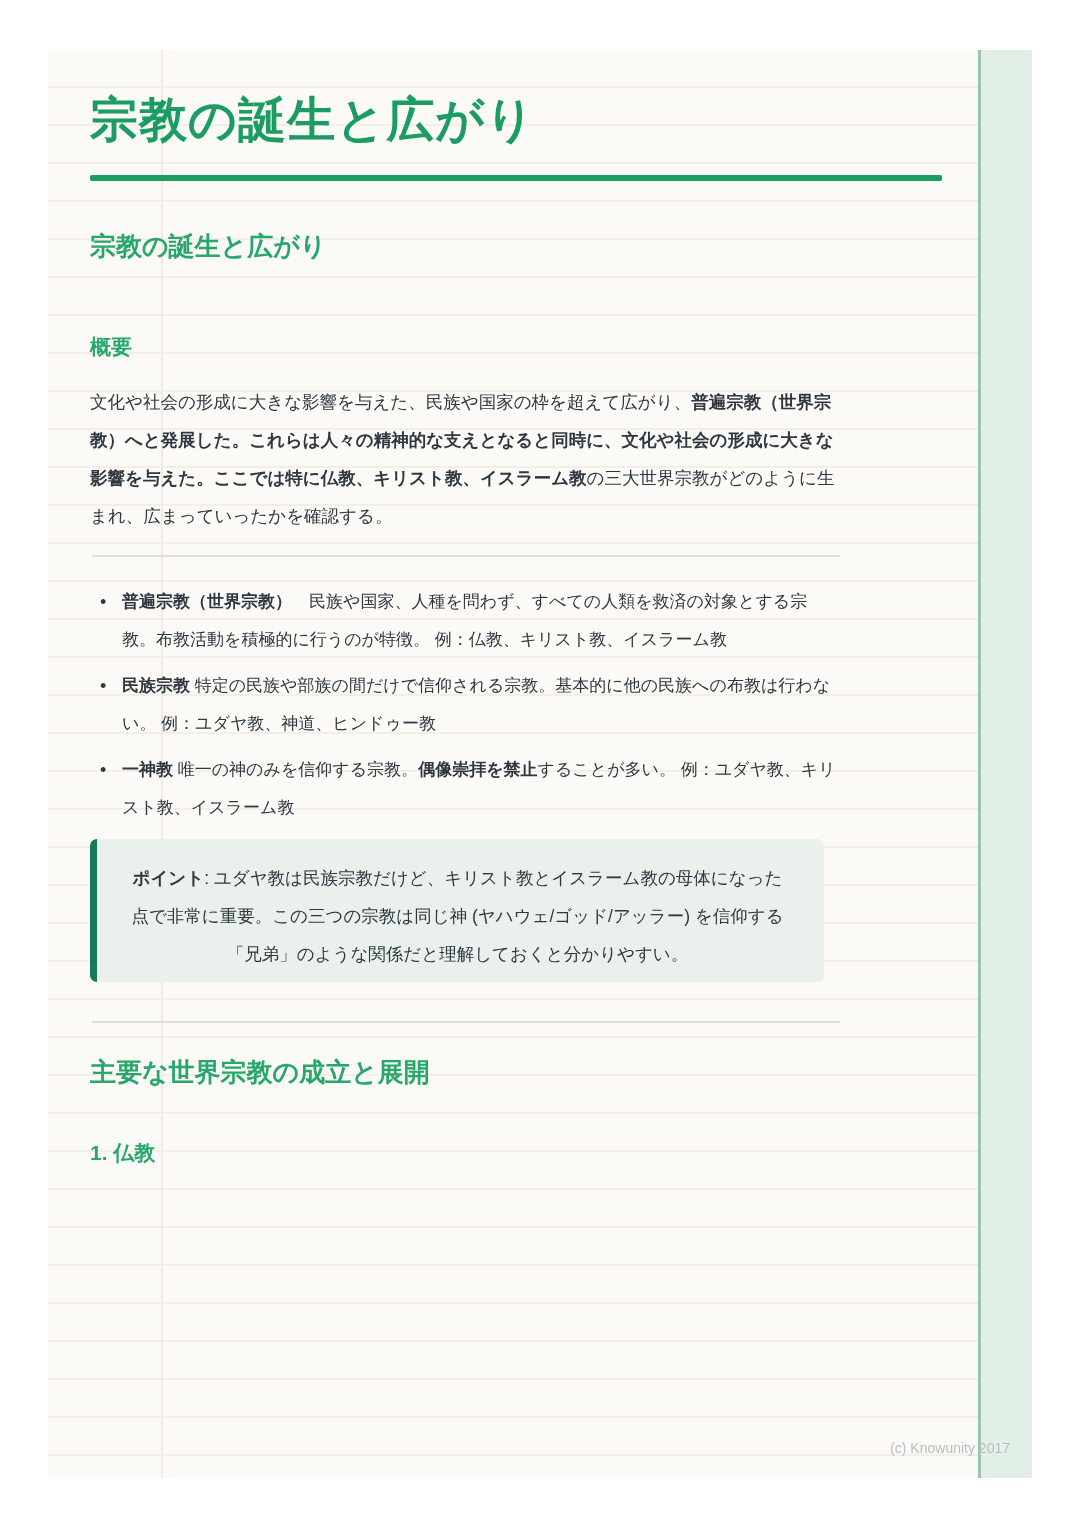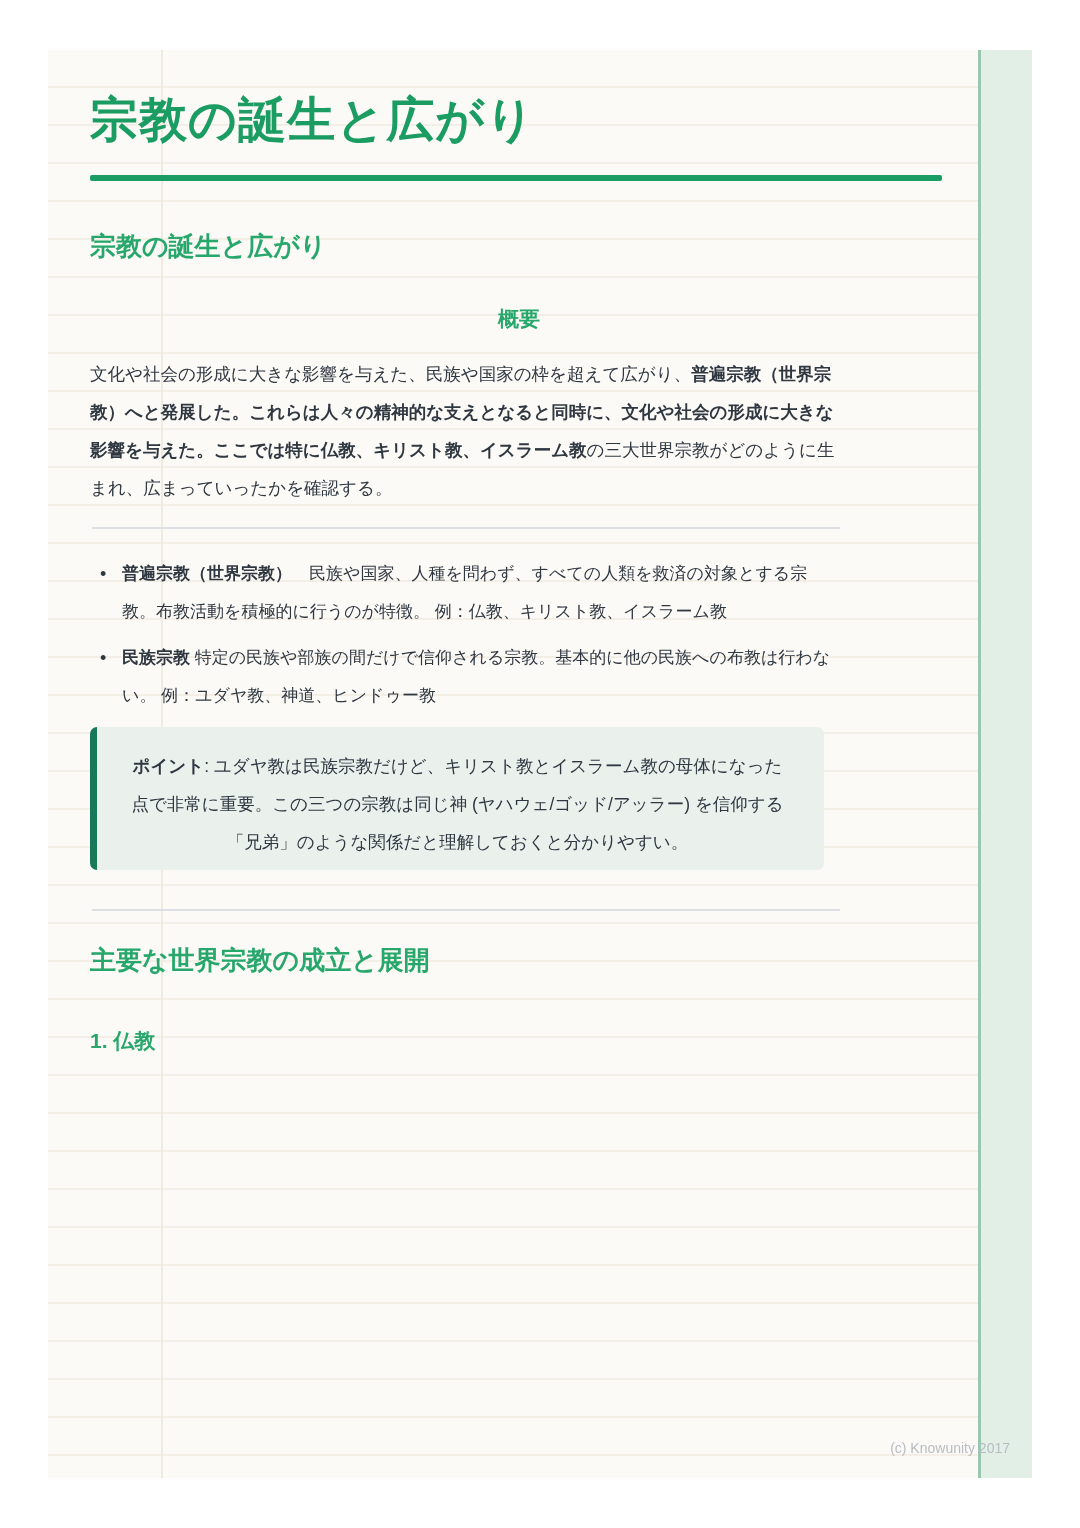--- a/index.html
+++ b/index.html
@@ -51,21 +51,21 @@
     font-weight: 700;
     color: #27a76c;
   }
   h3 {
     font-size: 21px;
     line-height: 1.2;
     font-weight: 700;
     color: #27a76c;
   }
   .h2-intro    { margin-top: 50px; }
-  .h3-overview { margin-top: 44px; text-align: center; }
+  .h3-overview { margin-top: 72px; }
   .intro-paragraph {
     margin-top: 24px;
     width: 756px;
     font-size: 17.5px;
     line-height: 38px;
   }
   .b { font-weight: 700; }
   .divider {
     width: 748px; height: 2px;
     background: #dcdfe3;
@@ -129,20 +129,21 @@
     <h3 class="h3-overview">概要</h3>
 
     <p class="intro-paragraph"><span>文化や社会の形成に大きな影響を与えた、民族や国家の枠を超えて広がり、</span><span class="b">普遍宗教（世界宗教）へと発展した。これらは人々の精神的な支えとなると同時に、文化や社会の形成に大きな影響を与えた。ここでは特に仏教、キリスト教、イスラーム教</span><span>の三大世界宗教がどのように生まれ、広まっていったかを確認する。</span></p>
 
     <div class="divider"></div>
 
 
     <ul class="terms-list">
       <li><span class="b">普遍宗教（世界宗教）</span><span>　民族や国家、人種を問わず、すべての人類を救済の対象とする宗教。布教活動を積極的に行うのが特徴。 例：仏教、キリスト教、イスラーム教</span></li>
       <li><span class="b">民族宗教</span><span> 特定の民族や部族の間だけで信仰される宗教。基本的に他の民族への布教は行わない。 例：ユダヤ教、神道、ヒンドゥー教</span></li>
+      <li><span class="b">一神教</span><span> 唯一の神のみを信仰する宗教。</span><span class="b">偶像崇拝を禁止</span><span>することが多い。 例：ユダヤ教、キリスト教、イスラーム教</span></li>
     </ul>
 
     <div class="callout">
       <span><span class="b">ポイント</span><span>: ユダヤ教は民族宗教だけど、キリスト教とイスラーム教の母体になった点で非常に重要。この三つの宗教は同じ神 (ヤハウェ/ゴッド/アッラー) を信仰する「兄弟」のような関係だと理解しておくと分かりやすい。</span></span>
     </div>
 
     <div class="divider divider-2"></div>
 
     <h2 class="h2-religions">主要な世界宗教の成立と展開</h2>
     <h3 class="h3-buddhism">1. 仏教</h3>

